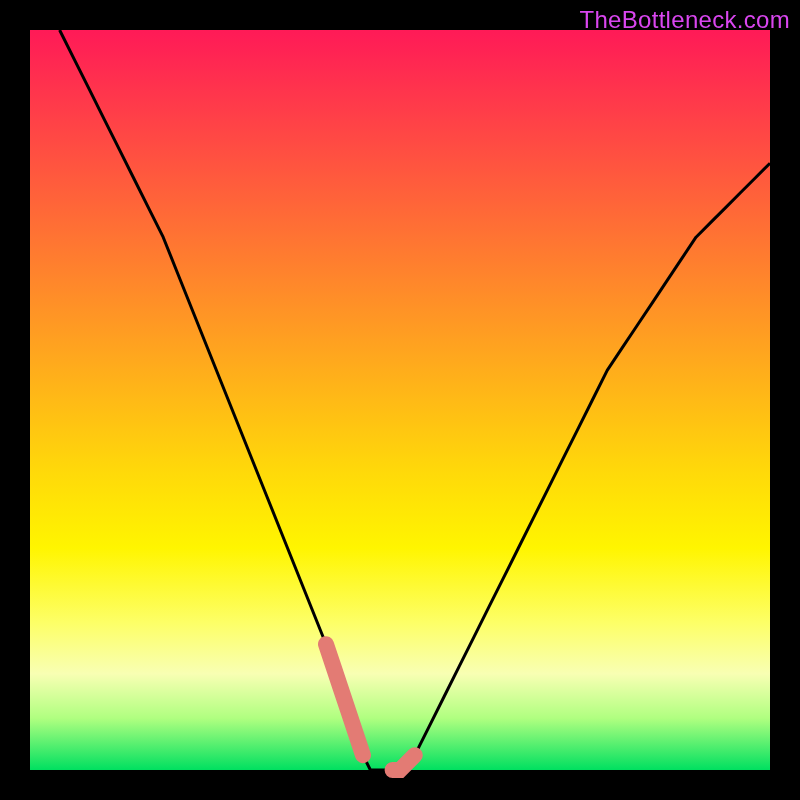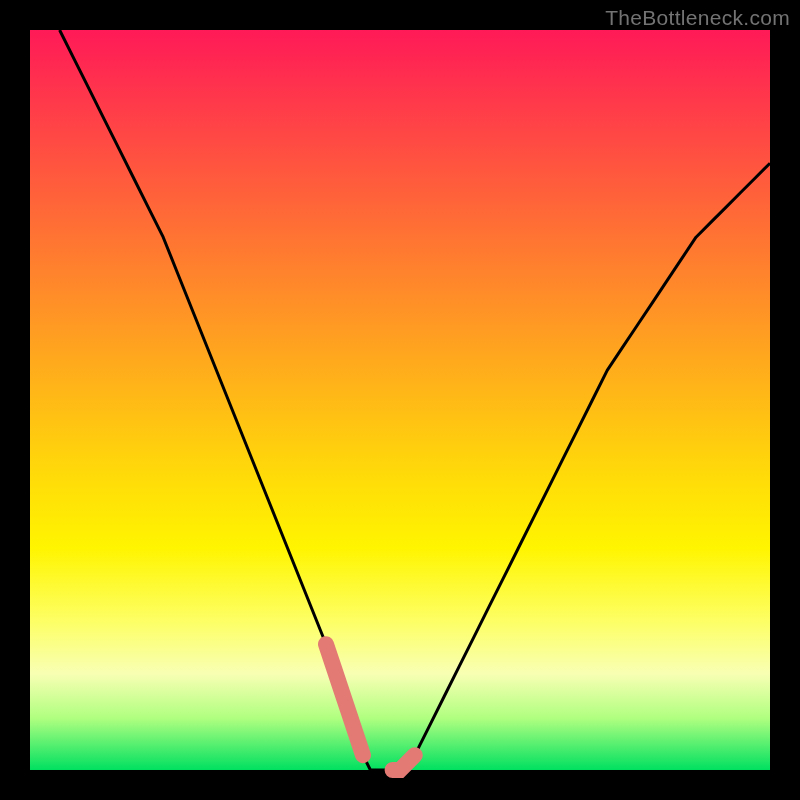--- a/index.html
+++ b/index.html
@@ -29,22 +29,22 @@
       #fdff66 80%,
       #f8ffb3 87%,
       #b0ff80 93%,
       #00e060 100%
     );
   }
   .watermark {
     position: absolute;
     top: 6px;
     right: 10px;
-    color: #737373;
-    font-size: 21px;
+    color: #d946ef;
+    font-size: 24px;
     font-weight: 500;
     letter-spacing: 0.3px;
   }
   svg {
     position: absolute;
     left: 0;
     top: 0;
   }
 </style>
 </head>

